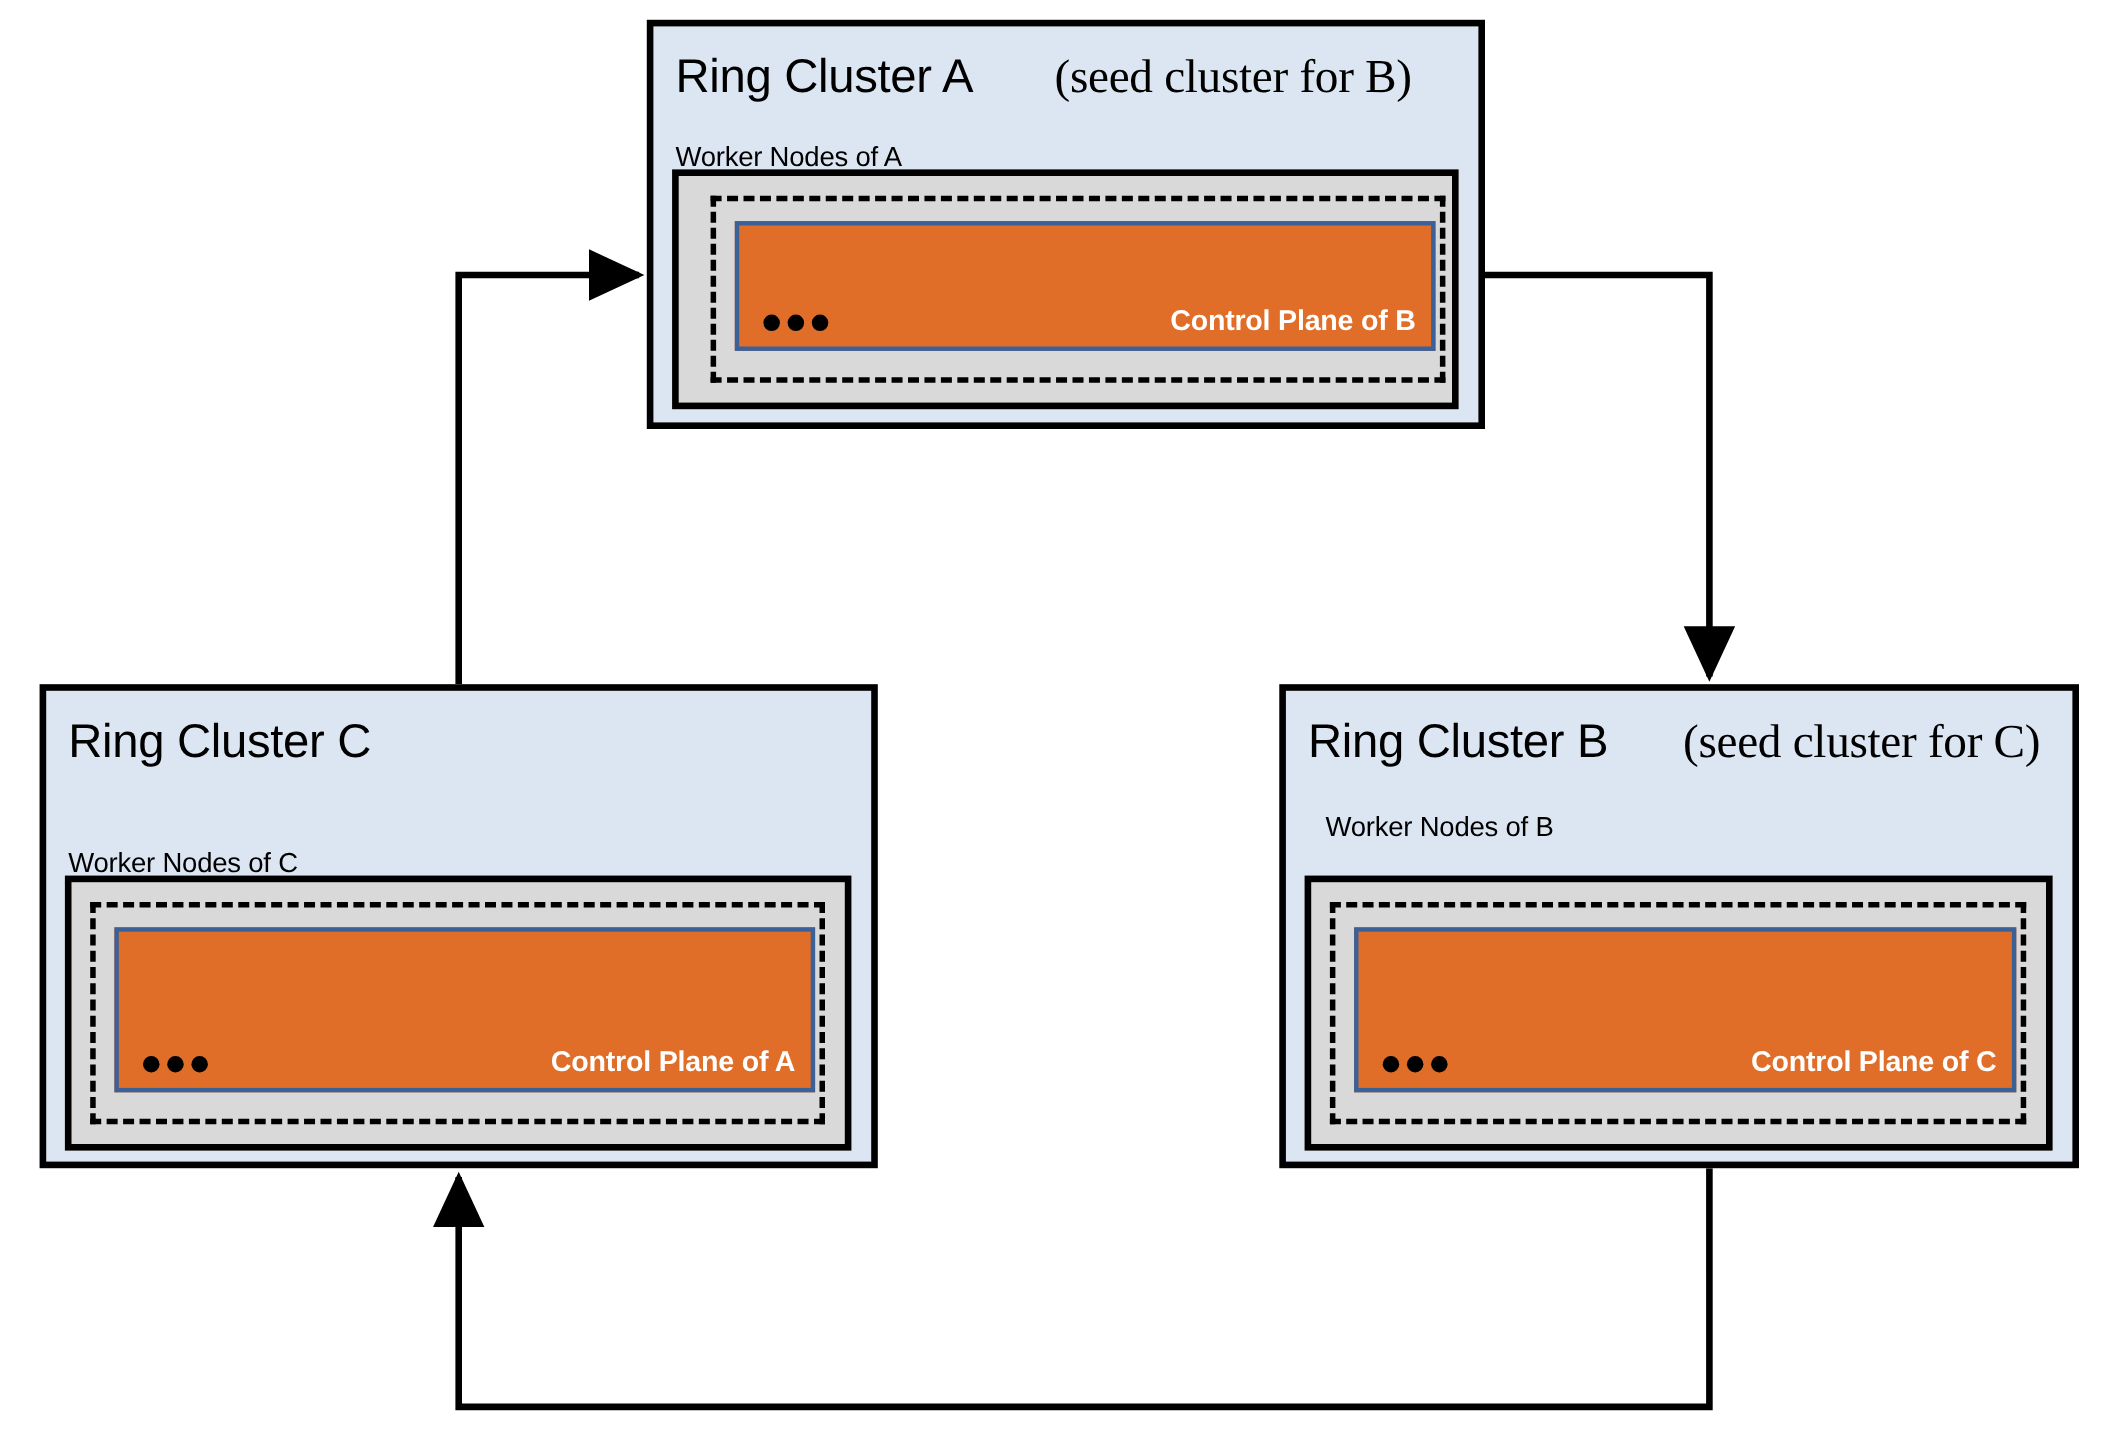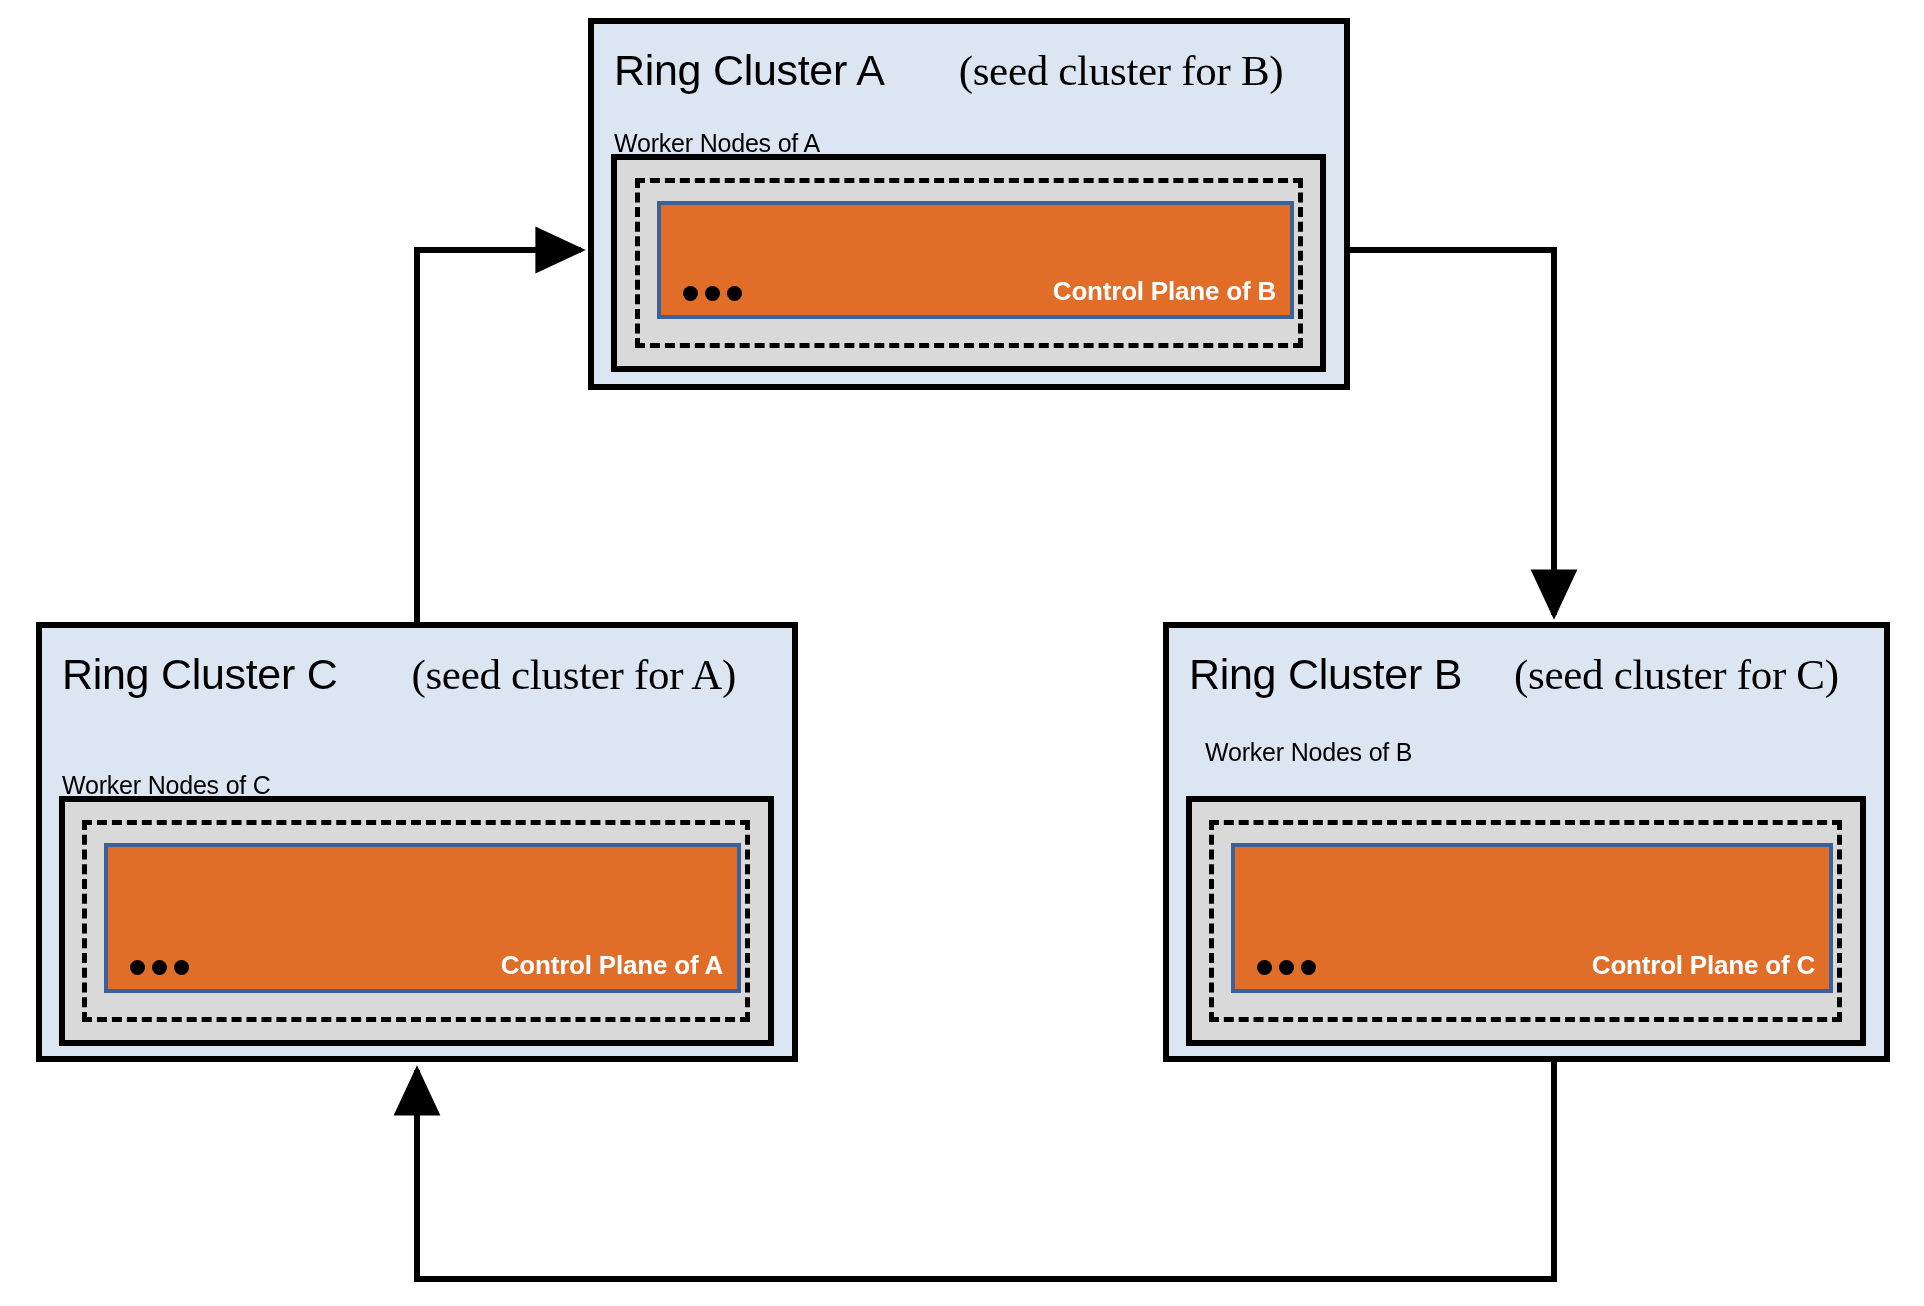--- a/index.html
+++ b/index.html
@@ -105,36 +105,36 @@
     border-radius: 50%;
     background: #000000;
   }
 
   
   #cluster-a { left: 588px; top: 18px; width: 762px; height: 372px; }
   #cluster-a .cluster-header { position: absolute; left: 20px; top: 22px; }
   #cluster-a .cluster-seed { margin-left: 74px; }
   #cluster-a .worker-label { position: absolute; left: 20px; top: 105px; }
   #cluster-a .worker-box { left: 17px; top: 130px; width: 715px; height: 218px; }
-  #cluster-a .dashed-box { left: 18px; top: 18px; width: 668px; height: 170px; }
+  #cluster-a .dashed-box { left: 29px; top: 18px; width: 668px; height: 170px; }
   #cluster-a .control-plane { left: 17px; top: 18px; width: 637px; height: 118px; }
 
   
   #cluster-c { left: 36px; top: 622px; width: 762px; height: 440px; padding-left: 42px; }
   #cluster-c .cluster-header { position: absolute; left: 20px; top: 22px; }
   #cluster-c .cluster-seed { margin-left: 74px; }
   #cluster-c .worker-label { position: absolute; left: 20px; top: 108px; margin-top: 35px; }
   #cluster-c .worker-box { left: 17px; top: 168px; width: 715px; height: 250px; }
   #cluster-c .dashed-box { left: 17px; top: 18px; width: 668px; height: 202px; }
   #cluster-c .control-plane { left: 17px; top: 18px; width: 637px; height: 150px; }
 
   
   #cluster-b { left: 1163px; top: 622px; width: 727px; height: 440px; }
   #cluster-b .cluster-header { position: absolute; left: 20px; top: 22px; }
-  #cluster-b .cluster-seed { margin-left: 52px; }
+  #cluster-b .cluster-seed { margin-left: 68px; }
   #cluster-b .worker-label { position: absolute; left: 36px; top: 110px; }
   #cluster-b .worker-box { left: 17px; top: 168px; width: 680px; height: 250px; }
   #cluster-b .dashed-box { left: 17px; top: 18px; width: 633px; height: 202px; }
   #cluster-b .control-plane { left: 17px; top: 18px; width: 602px; height: 150px; }
 </style>
 </head>
 <body>
 
 <div id="canvas">
 
@@ -168,21 +168,20 @@
           </div>
           <div class="cp-label">Control Plane of B</div>
         </div>
       </div>
     </div>
   </div>
 
   <div id="cluster-c" class="cluster">
     <div class="cluster-header">
       <span class="cluster-title">Ring Cluster C</span>
-      <span class="cluster-seed">(seed cluster for A)</span>
     </div>
     <div class="worker-label">Worker Nodes of C</div>
     <div class="worker-box">
       <div class="dashed-box">
         <div class="control-plane">
           <div class="cp-dots">
             <i></i>
               <i></i>
               <i></i>
           </div>

